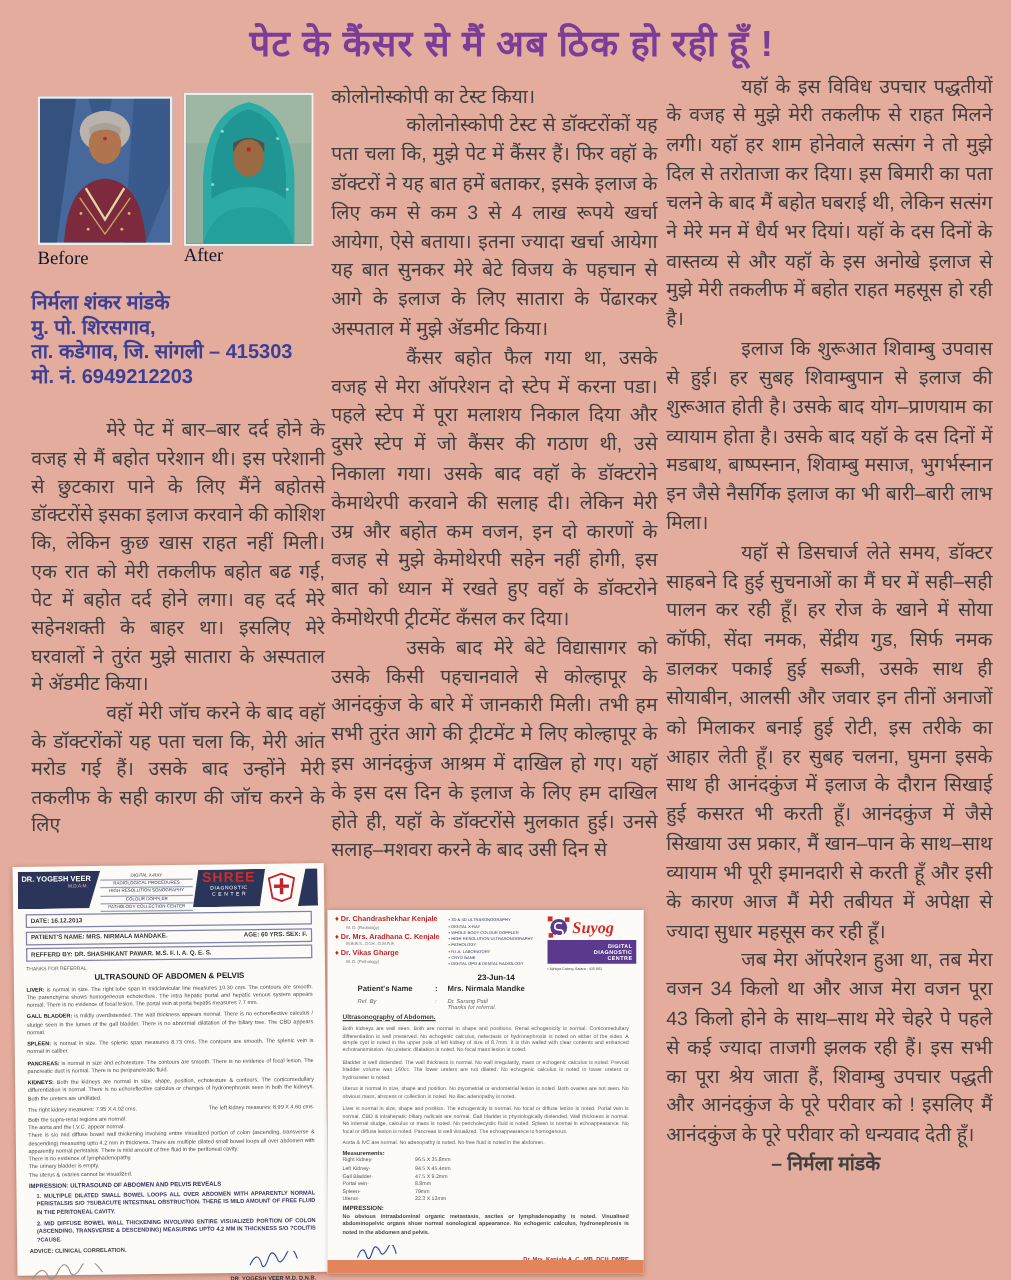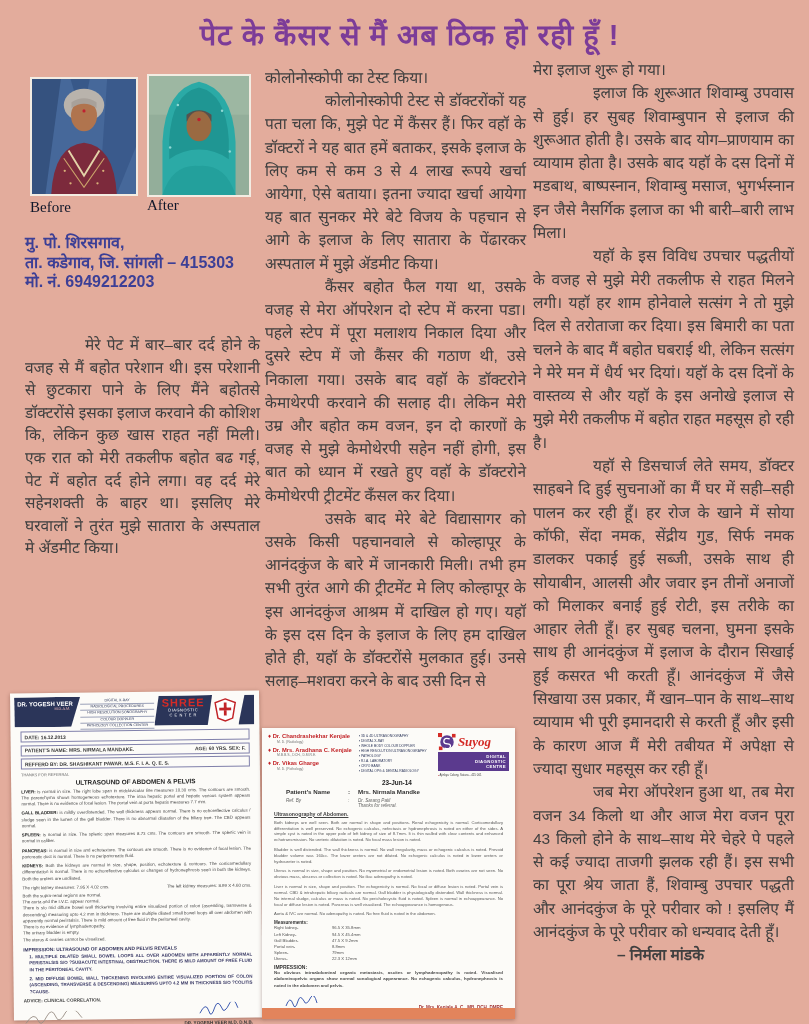--- a/index.html
+++ b/index.html
@@ -142,38 +142,39 @@
       <circle cx="30" cy="30" r="1.3" fill="#8fd8d4"></circle>
         <circle cx="76" cy="36" r="1.3" fill="#8fd8d4"></circle>
       <circle cx="22" cy="74" r="1.3" fill="#8fd8d4"></circle>
         <circle cx="84" cy="78" r="1.3" fill="#8fd8d4"></circle>
     </svg>
   </div>
   <div class="photo-label label-before">Before</div>
   <div class="photo-label label-after">After</div>
 
   <div class="contact">
+    <div>निर्मला शंकर मांडके</div>
     <div>मु. पो. शिरसगाव,</div>
     <div>ता. कडेगाव, जि. सांगली – 415303</div>
     <div>मो. नं. 6949212203</div>
   </div>
 
   <div class="col col1">
     <p class="ind">मेरे पेट में बार–बार दर्द होने के वजह से मैं बहोत परेशान थी। इस परेशानी से छुटकारा पाने के लिए मैंने बहोतसे डॉक्टरोंसे इसका इलाज करवाने की कोशिश कि, लेकिन कुछ खास राहत नहीं मिली। एक रात को मेरी तकलीफ बहोत बढ गई, पेट में बहोत दर्द होने लगा। वह दर्द मेरे सहेनशक्ती के बाहर था। इसलिए मेरे घरवालों ने तुरंत मुझे सातारा के अस्पताल मे ॲडमीट किया।</p>
+    <p class="ind">वहॉ मेरी जॉच करने के बाद वहॉ के डॉक्टरोंकों यह पता चला कि, मेरी आंत मरोड गई हैं। उसके बाद उन्होंने मेरी तकलीफ के सही कारण की जॉच करने के लिए</p>
   </div>
   <div class="col col2">
     <p>कोलोनोस्कोपी का टेस्ट किया।</p>
     <p class="ind">कोलोनोस्कोपी टेस्ट से डॉक्टरोंकों यह पता चला कि, मुझे पेट में कैंसर हैं। फिर वहॉ के डॉक्टरों ने यह बात हमें बताकर, इसके इलाज के लिए कम से कम 3 से 4 लाख रूपये खर्चा आयेगा, ऐसे बताया। इतना ज्यादा खर्चा आयेगा यह बात सुनकर मेरे बेटे विजय के पहचान से आगे के इलाज के लिए सातारा के पेंढारकर अस्पताल में मुझे ॲडमीट किया।</p>
     <p class="ind">कैंसर बहोत फैल गया था, उसके वजह से मेरा ऑपरेशन दो स्टेप में करना पडा। पहले स्टेप में पूरा मलाशय निकाल दिया और दुसरे स्टेप में जो कैंसर की गठाण थी, उसे निकाला गया। उसके बाद वहॉ के डॉक्टरोने केमाथेरपी करवाने की सलाह दी। लेकिन मेरी उम्र और बहोत कम वजन, इन दो कारणों के वजह से मुझे केमोथेरपी सहेन नहीं होगी, इस बात को ध्यान में रखते हुए वहॉ के डॉक्टरोने केमोथेरपी ट्रीटमेंट कँसल कर दिया।</p>
     <p class="ind">उसके बाद मेरे बेटे विद्यासागर को उसके किसी पहचानवाले से कोल्हापूर के आनंदकुंज के बारे में जानकारी मिली। तभी हम सभी तुरंत आगे की ट्रीटमेंट मे लिए कोल्हापूर के इस आनंदकुंज आश्रम में दाखिल हो गए। यहॉ के इस दस दिन के इलाज के लिए हम दाखिल होते ही, यहॉ के डॉक्टरोंसे मुलकात हुई। उनसे सलाह–मशवरा करने के बाद उसी दिन से</p>
   </div>
   <div class="col col3">
-    <p>मेरा इलाज शुरू हो गया।</p>
+    <p class="ind">यहॉ के इस विविध उपचार पद्धतीयों के वजह से मुझे मेरी तकलीफ से राहत मिलने लगी। यहॉ हर शाम होनेवाले सत्संग ने तो मुझे दिल से तरोताजा कर दिया। इस बिमारी का पता चलने के बाद मैं बहोत घबराई थी, लेकिन सत्संग ने मेरे मन में धैर्य भर दियां। यहॉ के दस दिनों के वास्तव्य से और यहॉ के इस अनोखे इलाज से मुझे मेरी तकलीफ में बहोत राहत महसूस हो रही है।</p>
     <p class="ind">इलाज कि शुरूआत शिवाम्बु उपवास से हुई। हर सुबह शिवाम्बुपान से इलाज की शुरूआत होती है। उसके बाद योग–प्राणयाम का व्यायाम होता है। उसके बाद यहॉ के दस दिनों में मडबाथ, बाष्पस्नान, शिवाम्बु मसाज, भुगर्भस्नान इन जैसे नैसर्गिक इलाज का भी बारी–बारी लाभ मिला।</p>
-    <p class="ind">यहॉ के इस विविध उपचार पद्धतीयों के वजह से मुझे मेरी तकलीफ से राहत मिलने लगी। यहॉ हर शाम होनेवाले सत्संग ने तो मुझे दिल से तरोताजा कर दिया। इस बिमारी का पता चलने के बाद मैं बहोत घबराई थी, लेकिन सत्संग ने मेरे मन में धैर्य भर दियां। यहॉ के दस दिनों के वास्तव्य से और यहॉ के इस अनोखे इलाज से मुझे मेरी तकलीफ में बहोत राहत महसूस हो रही है।</p>
     <p class="ind">यहॉ से डिसचार्ज लेते समय, डॉक्टर साहबने दि हुई सुचनाओं का मैं घर में सही–सही पालन कर रही हूँ। हर रोज के खाने में सोया कॉफी, सेंदा नमक, सेंद्रीय गुड, सिर्फ नमक डालकर पकाई हुई सब्जी, उसके साथ ही सोयाबीन, आलसी और जवार इन तीनों अनाजों को मिलाकर बनाई हुई रोटी, इस तरीके का आहार लेती हूँ। हर सुबह चलना, घुमना इसके साथ ही आनंदकुंज में इलाज के दौरान सिखाई हुई कसरत भी करती हूँ। आनंदकुंज में जैसे सिखाया उस प्रकार, मैं खान–पान के साथ–साथ व्यायाम भी पूरी इमानदारी से करती हूँ और इसी के कारण आज मैं मेरी तबीयत में अपेक्षा से ज्यादा सुधार महसूस कर रही हूँ।</p>
     <p class="ind">जब मेरा ऑपरेशन हुआ था, तब मेरा वजन 34 किलो था और आज मेरा वजन पूरा 43 किलो होने के साथ–साथ मेरे चेहरे पे पहले से कई ज्यादा ताजगी झलक रही हैं। इस सभी का पूरा श्रेय जाता हैं, शिवाम्बु उपचार पद्धती और आनंदकुंज के पूरे परीवार को ! इसलिए मैं आनंदकुंज के पूरे परीवार को धन्यवाद देती हूँ।</p>
     <p class="sig">– निर्मला मांडके</p>
   </div>
 
   <div class="report r1">
     <div class="r1-header">
       <div class="r1-doc">
         <div class="r1-doc-name">DR. YOGESH VEER</div>
         <div class="r1-doc-cred">M.D.A.M.</div>

